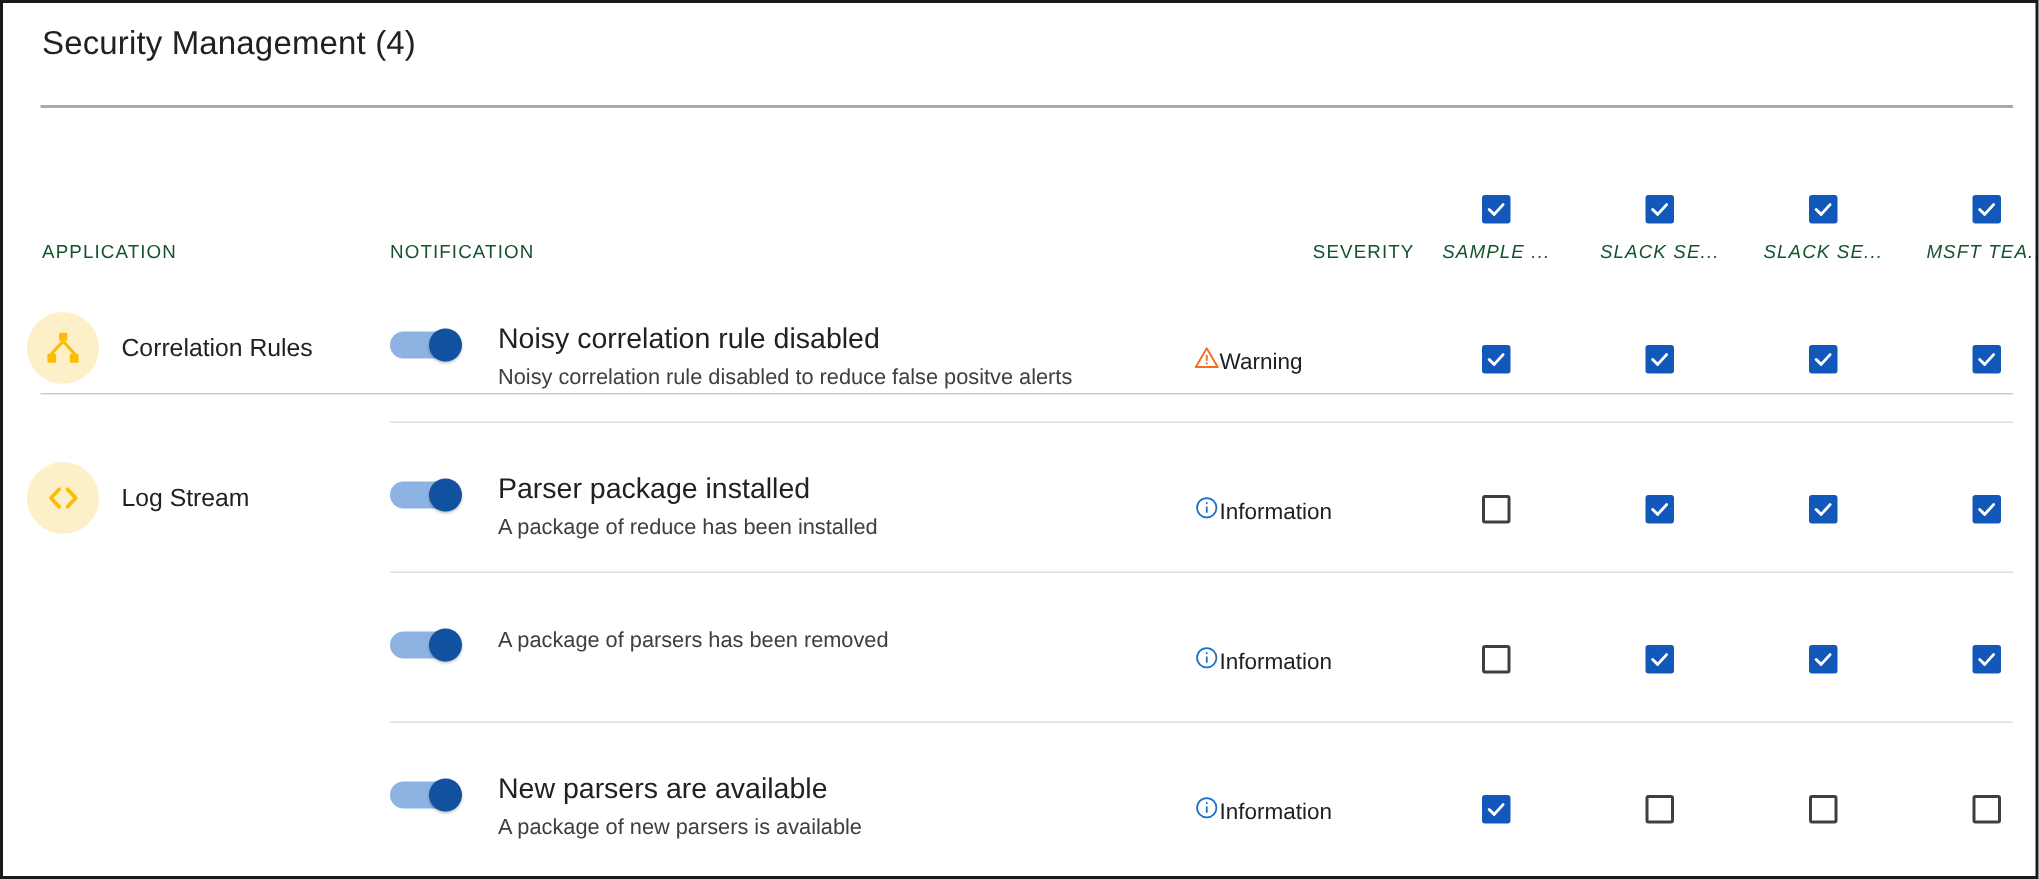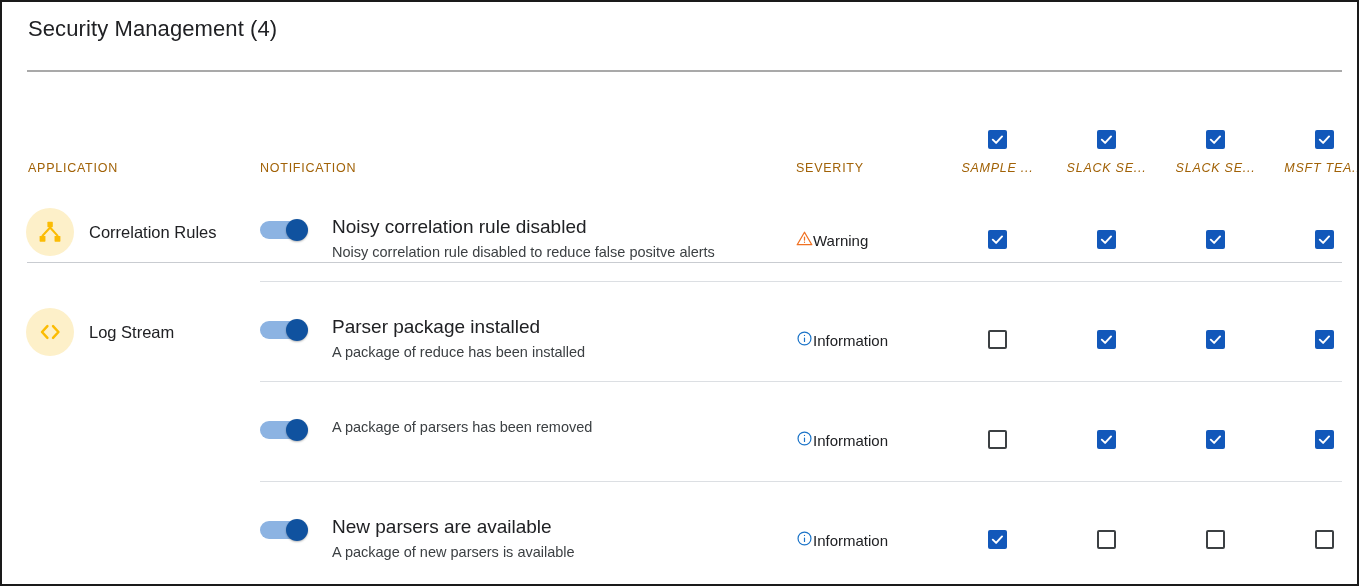--- a/index.html
+++ b/index.html
@@ -67,29 +67,29 @@
   .col-chan     { width: 109px; flex: 0 0 109px; box-sizing: border-box; text-align: center; }
 
   
   .header-row {
     height: 100px;
     align-items: flex-end;
     padding-bottom: 0;
   }
   .hdr-label {
     font-size: 12.5px;
-    color: #a16207;
+    color: #14532d;
     letter-spacing: 0.75px;
     text-transform: uppercase;
     line-height: 1;
     white-space: nowrap;
   }
   .header-row .col-app .hdr-label   { padding-left: 26px; }
   .header-row .col-notif .hdr-label { padding-left: 0px; }
-  .header-row .col-sev .hdr-label   { padding-left: 18px; }
+  .header-row .col-sev .hdr-label   { padding-left: 18px; text-align: right; }
 
   .header-row .col-app,
   .header-row .col-notif,
   .header-row .col-sev {
     align-self: flex-end;
     padding-bottom: 8px;
   }
   .header-row .col-chan {
     align-self: flex-end;
     padding-bottom: 8px;
@@ -126,21 +126,21 @@
     left: 258px;
     width: 1082px;
     height: 1px;
     background: #dcdfe3;
   }
 
   .app-cell {
     display: flex;
     align-items: center;
     gap: 15px;
-    padding-left: 24px;
+    padding-left: 16px;
     padding-top: 26px;
   }
   .app-icon {
     width: 48px;
     height: 48px;
     border-radius: 50%;
     background: #fdf0c9;
     display: flex;
     align-items: center;
     justify-content: center;

